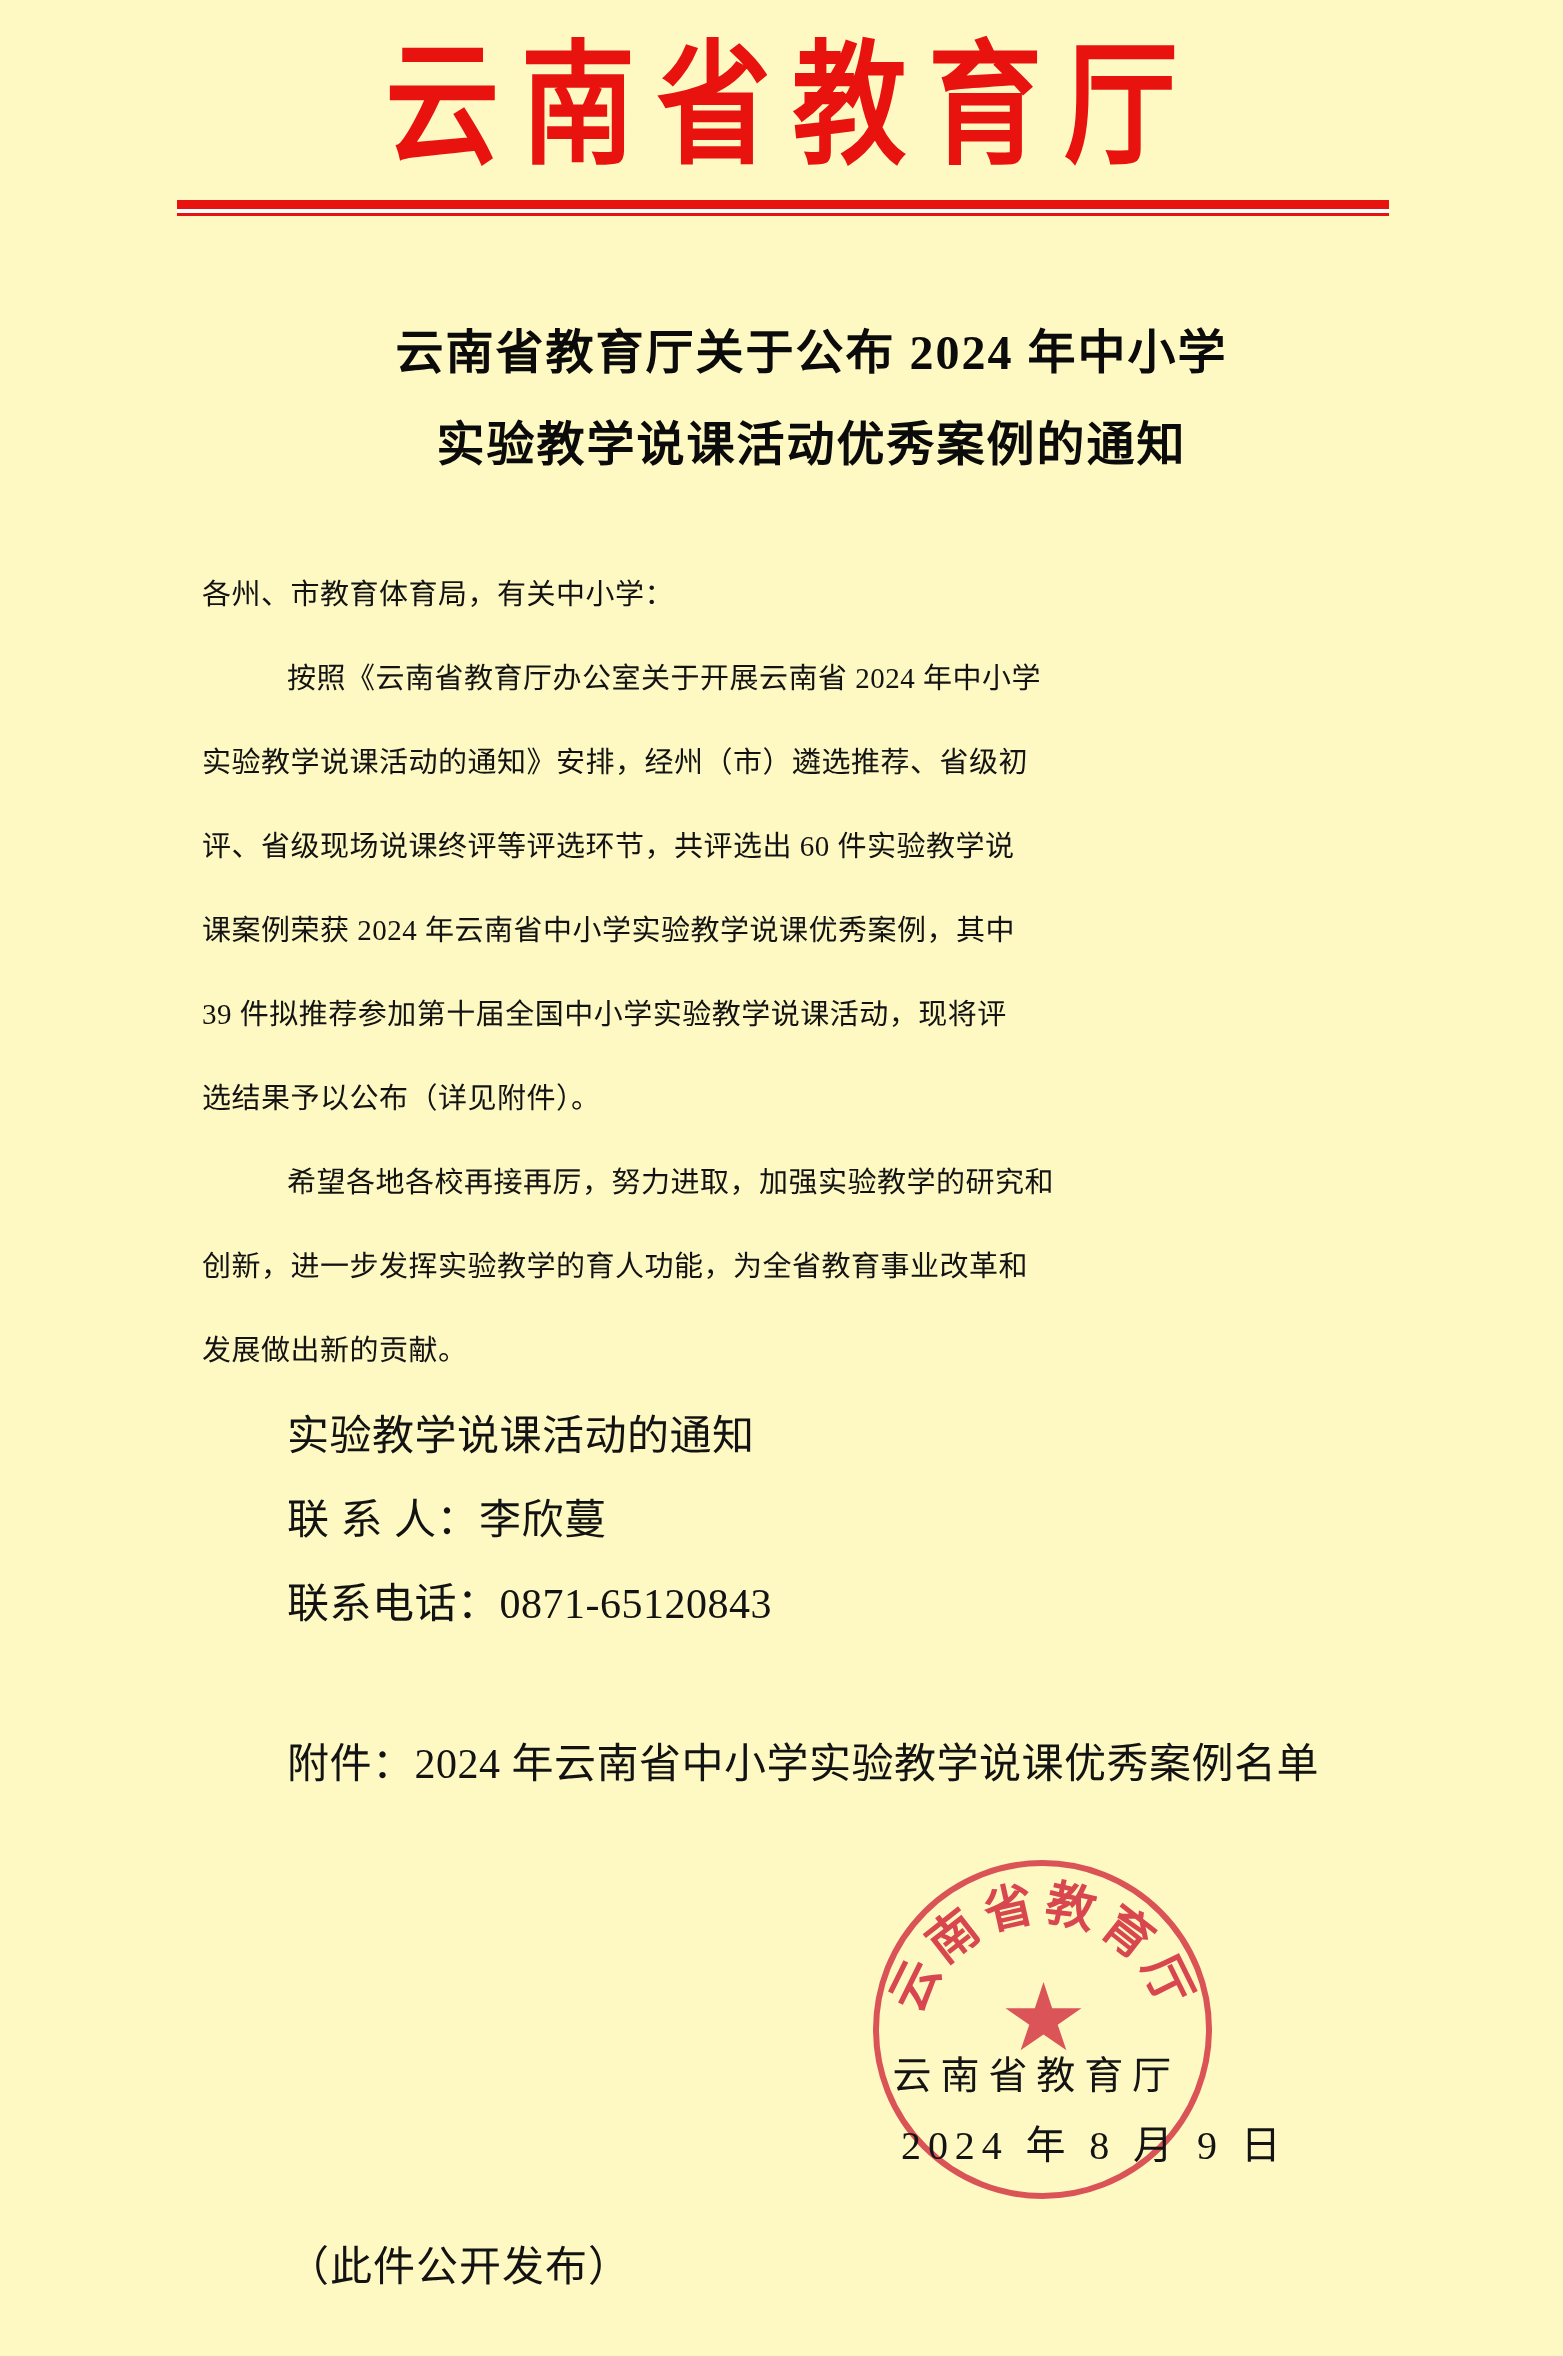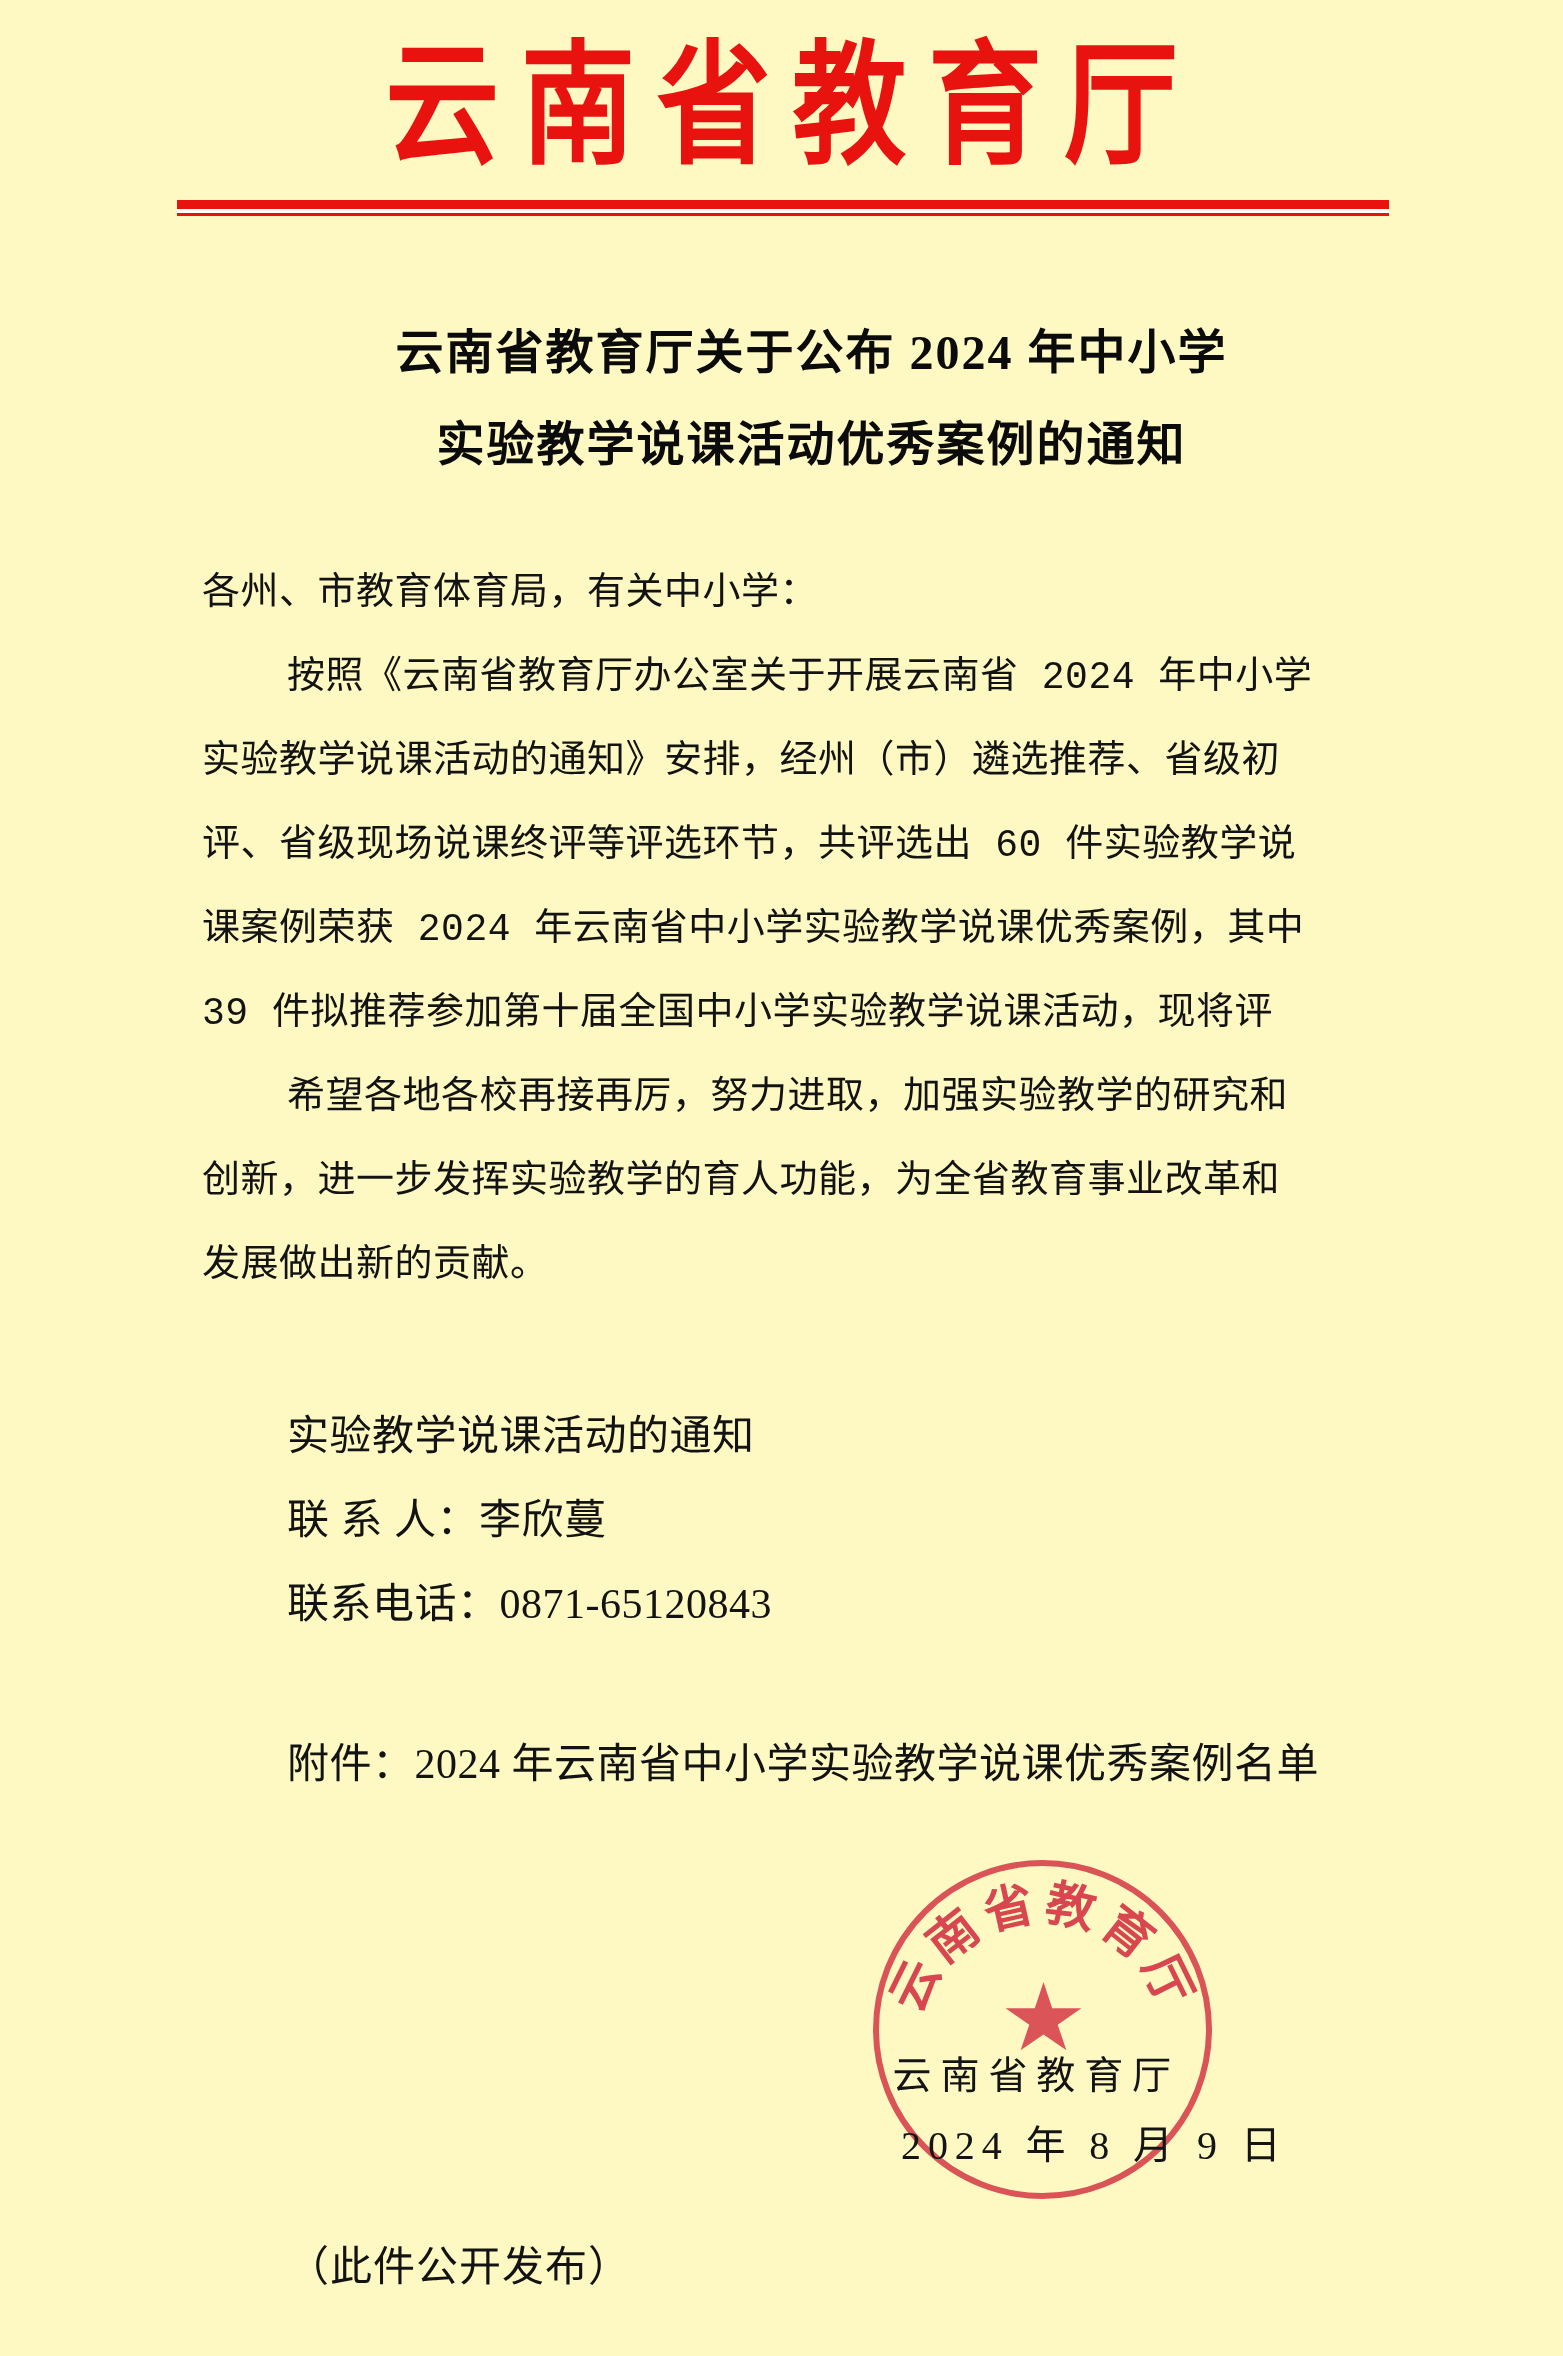--- a/index.html
+++ b/index.html
@@ -90,22 +90,22 @@
   }
 
   
   .body-block {
     position: absolute;
     left: 202px;
     top: 552px;
     width: 1172px;
   }
   .para-line {
-    font-family: Liberation Mono, monospace;
-    font-size: 38px;
+    font-family: Liberation Serif, serif;
+    font-size: 29px;
     line-height: 84px;
     letter-spacing: 0.5px;
     color: #131313;
     white-space: nowrap;
   }
   .para-line.indent {
     text-indent: 85px;
   }
 
   
@@ -248,20 +248,21 @@
 
   <div class="body-block">
 
     <div class="para-line">各州、市教育体育局，有关中小学：</div>
 
     <div class="para-line indent">按照《云南省教育厅办公室关于开展云南省 2024 年中小学</div>
     <div class="para-line">实验教学说课活动的通知》安排，经州（市）遴选推荐、省级初</div>
     <div class="para-line">评、省级现场说课终评等评选环节，共评选出 60 件实验教学说</div>
     <div class="para-line">课案例荣获 2024 年云南省中小学实验教学说课优秀案例，其中</div>
     <div class="para-line">39 件拟推荐参加第十届全国中小学实验教学说课活动，现将评</div>
+    <div class="para-line">选结果予以公布（详见附件）。</div>
 
     <div class="para-line indent">希望各地各校再接再厉，努力进取，加强实验教学的研究和</div>
     <div class="para-line">创新，进一步发挥实验教学的育人功能，为全省教育事业改革和</div>
     <div class="para-line">发展做出新的贡献。</div>
   </div>
 
   <div class="contact-block">
     <div class="contact-line">实验教学说课活动的通知</div>
     <div class="contact-line">联 系 人：李欣蔓</div>
     <div class="contact-line">联系电话：0871-65120843</div>

